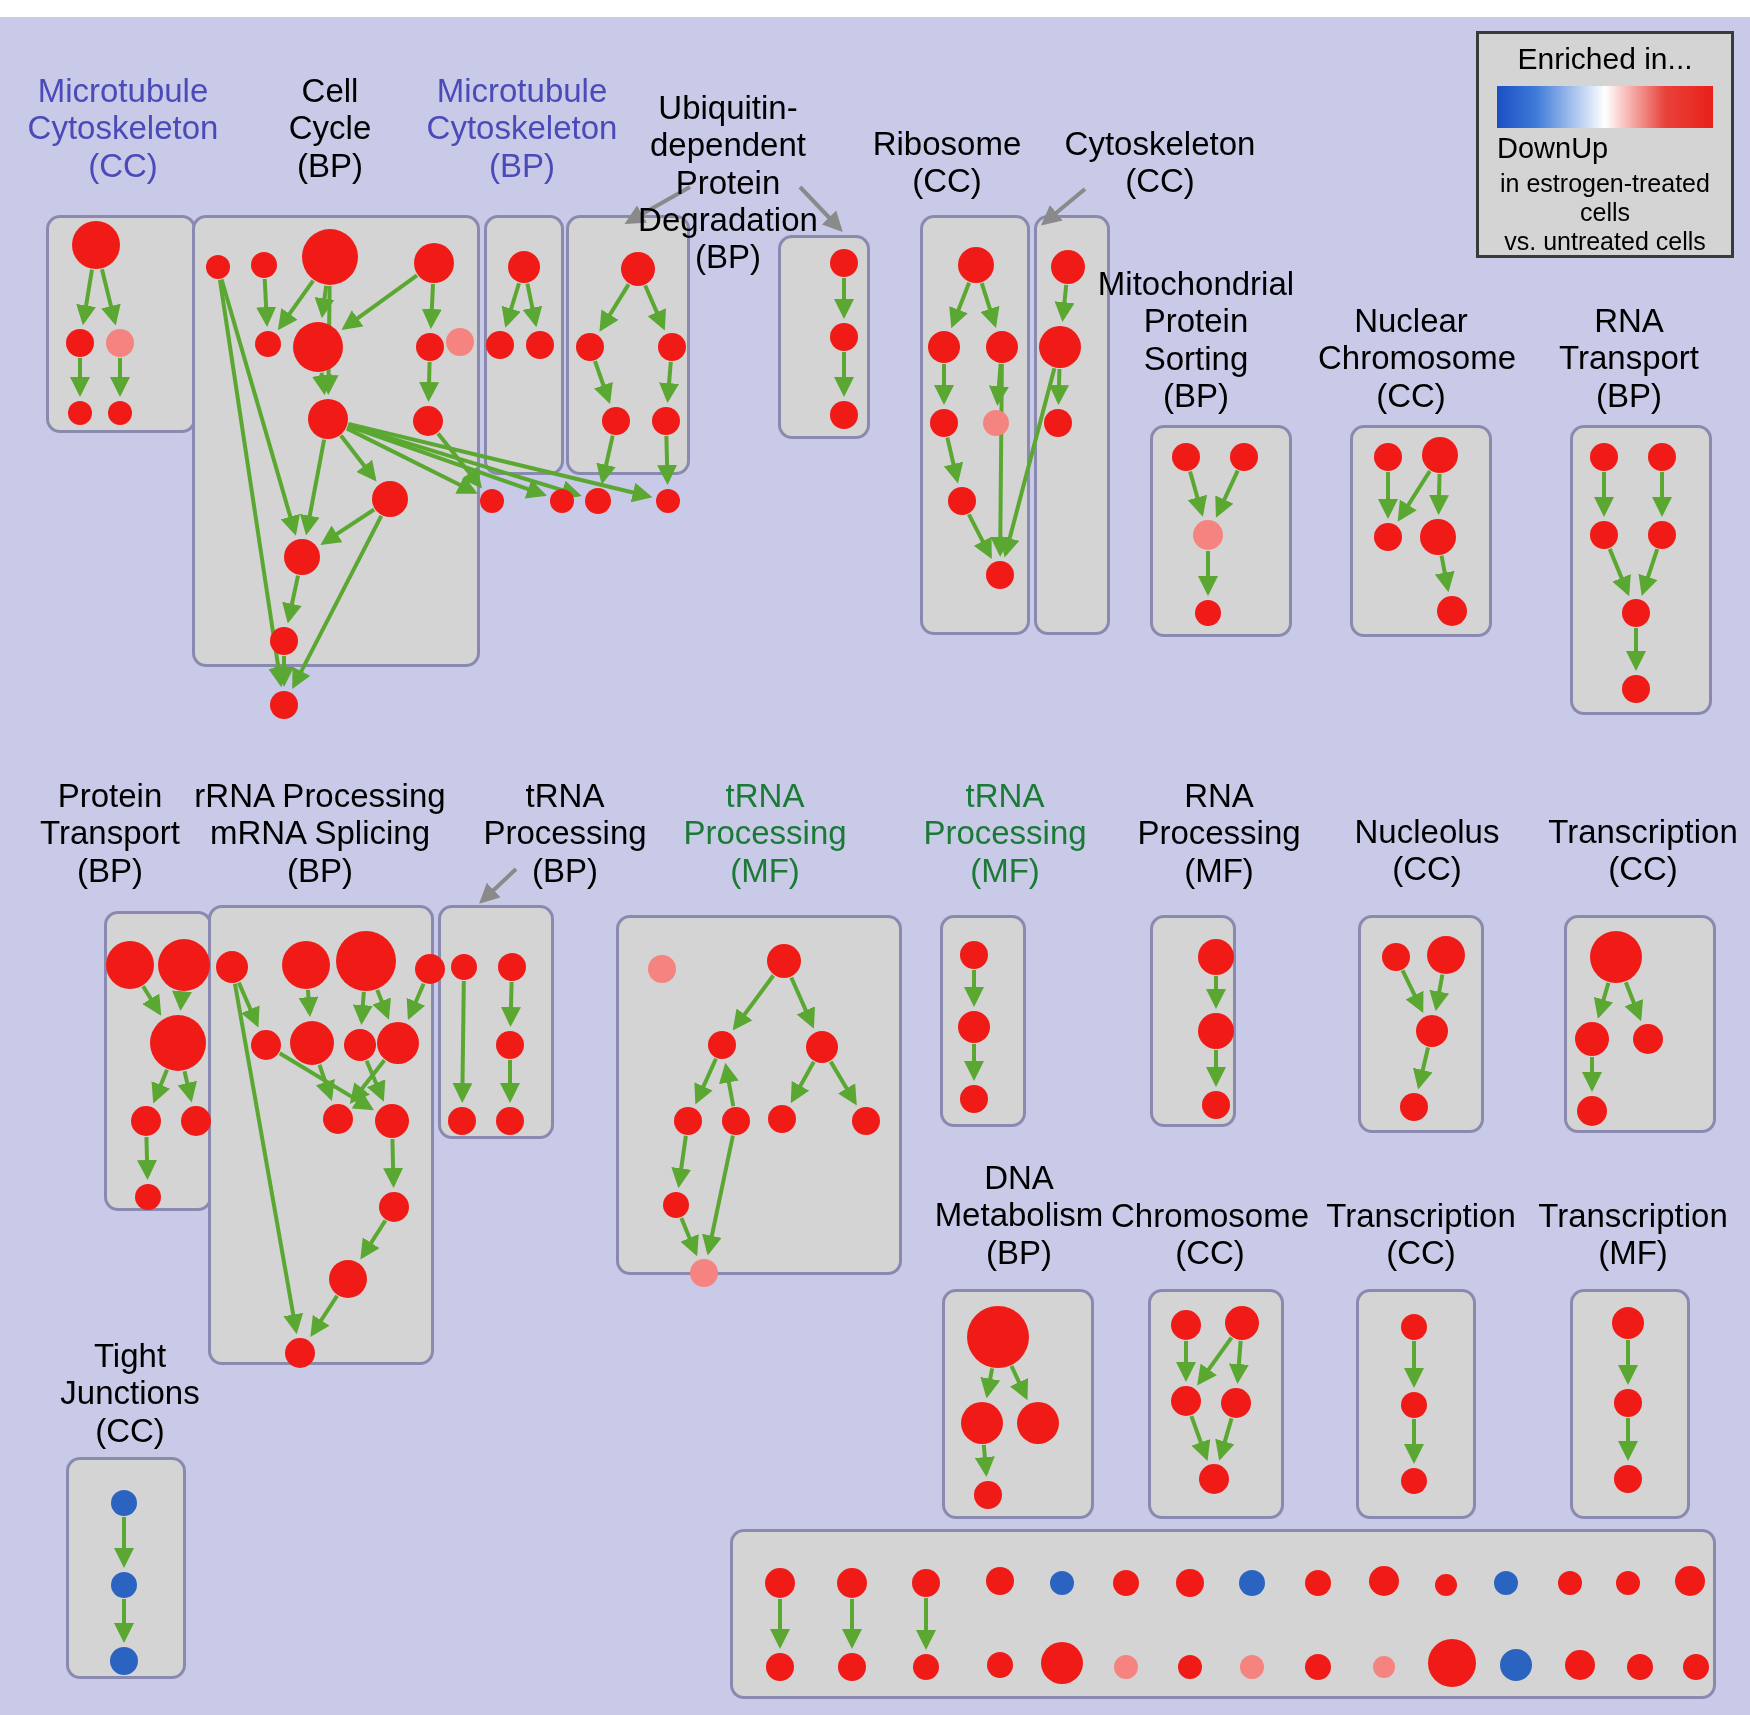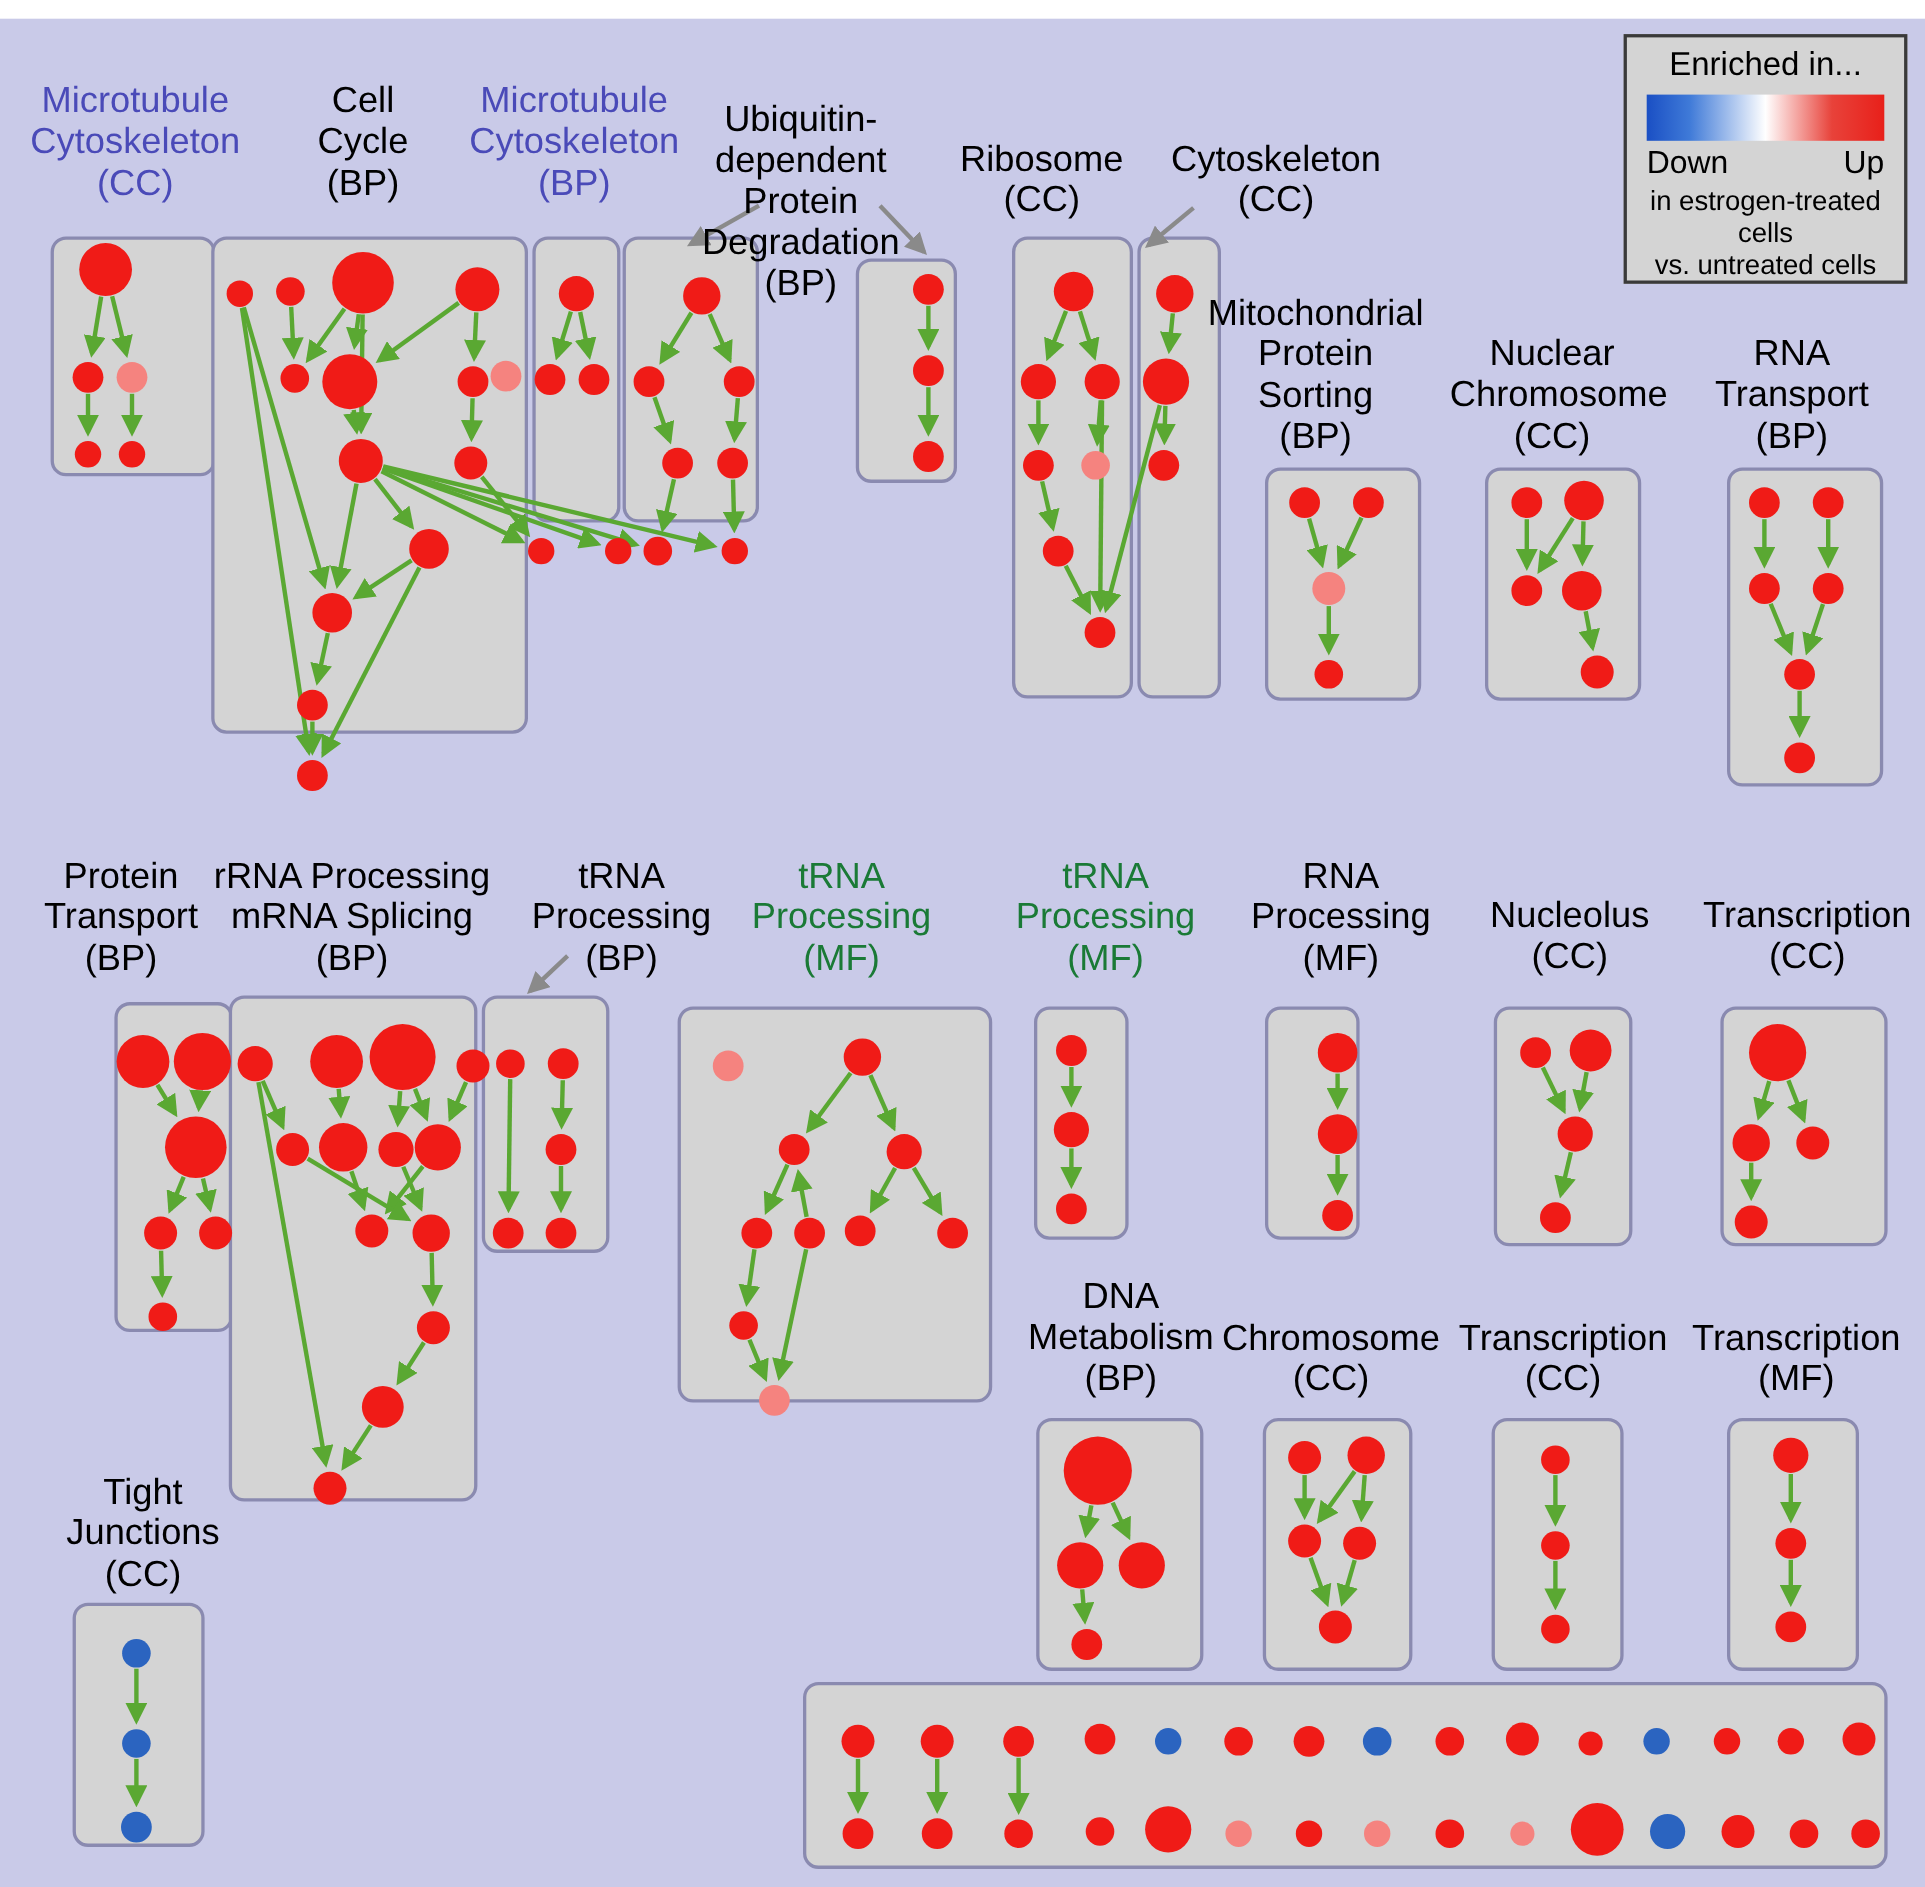--- a/index.html
+++ b/index.html
@@ -63,21 +63,20 @@
     color: #000;
   }
   #legend .grad {
     margin: 10px auto 4px auto;
     width: 216px;
     height: 42px;
     background: linear-gradient(to right, #1a4fc4 0%, #3f7ad8 18%, #ffffff 50%, #e8423a 78%, #e8201a 100%);
   }
   #legend .ends {
     display: flex;
-    justify-content: space-between;
     width: 216px;
     margin: 0 auto;
     font-size: 29px;
     color: #000;
   }
   #legend .sub {
     font-size: 25px;
     line-height: 1.15;
     margin-top: 4px;
     color: #000;

